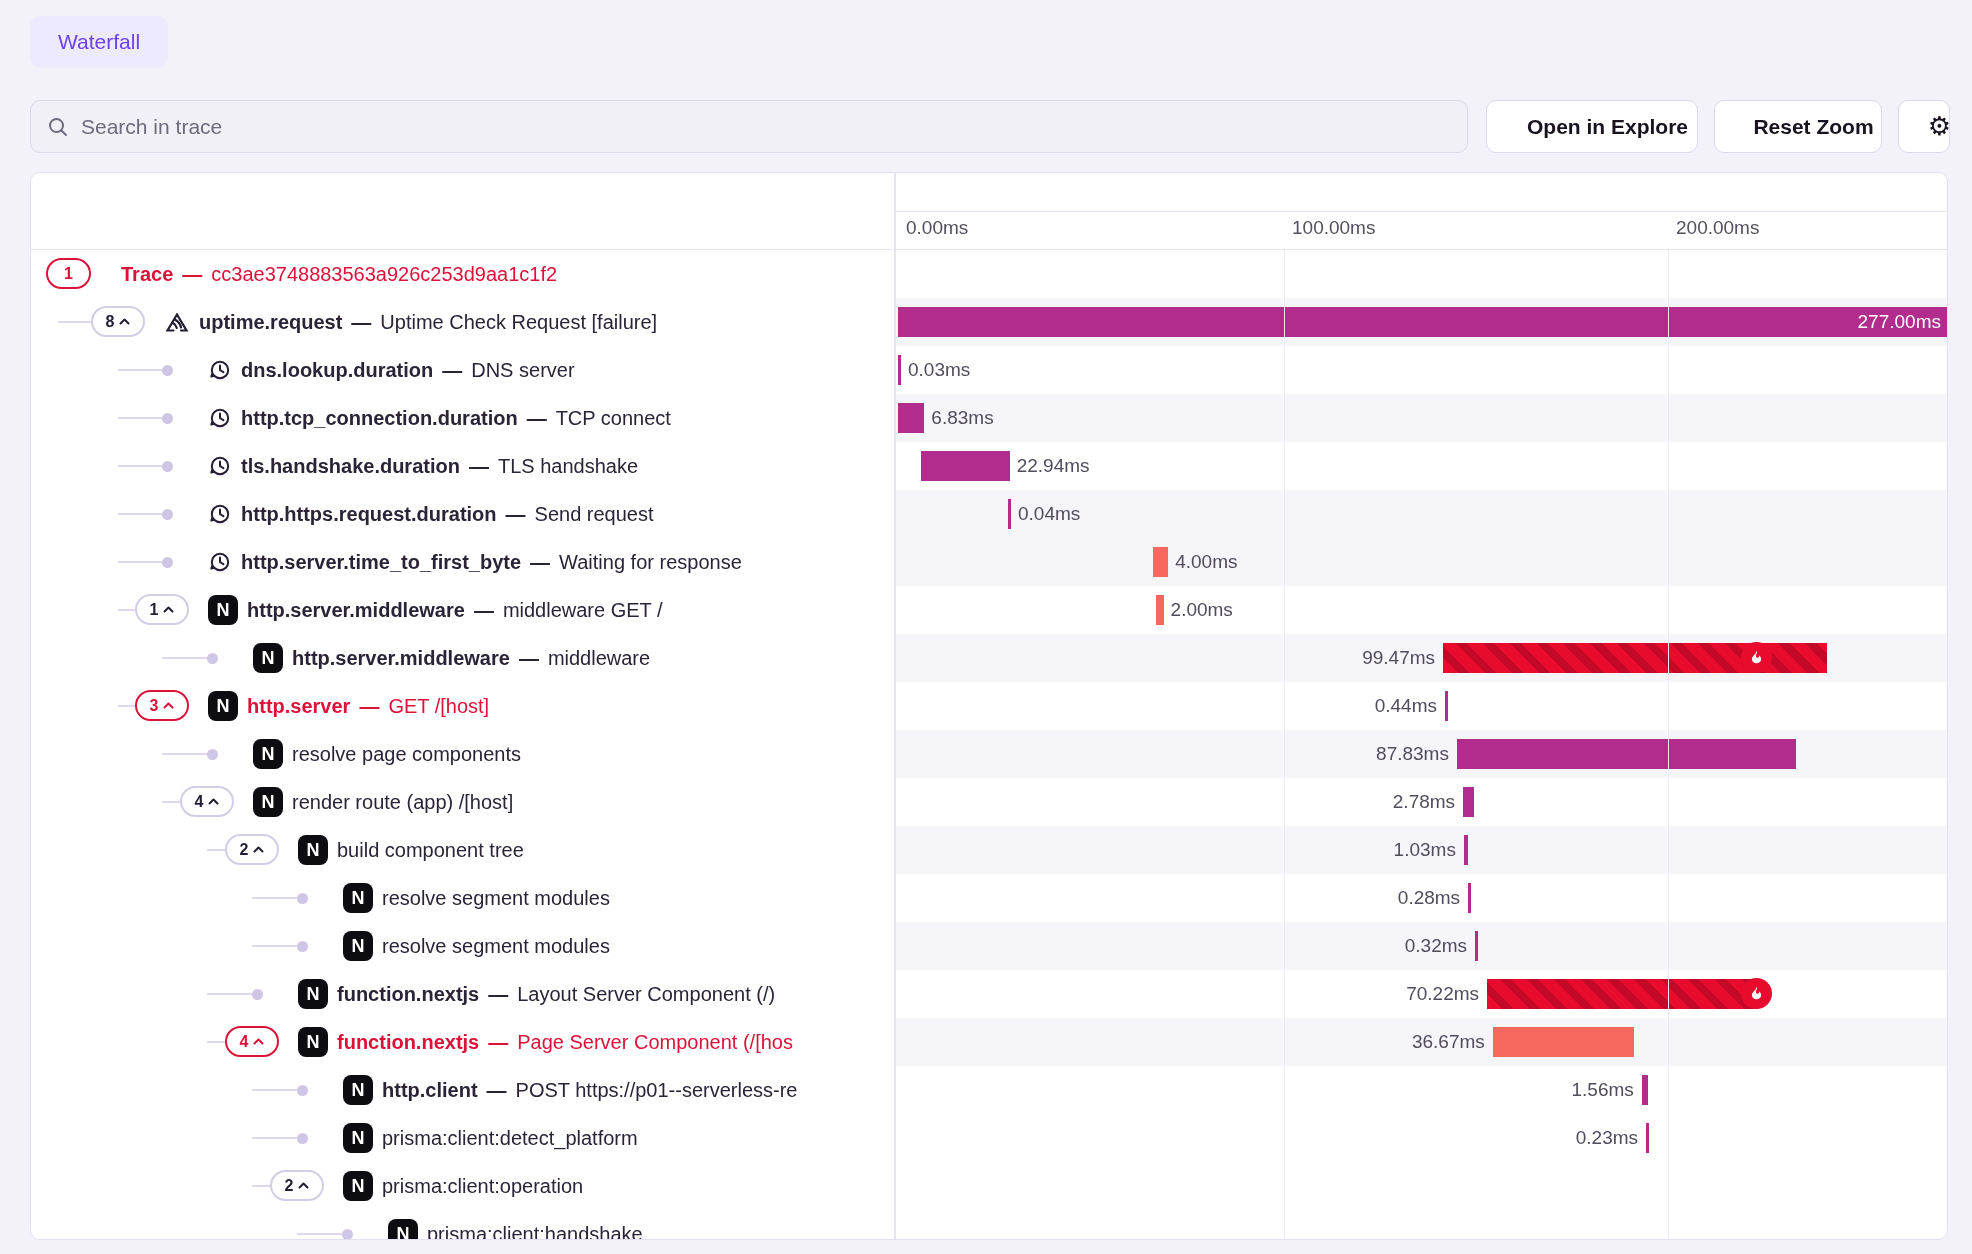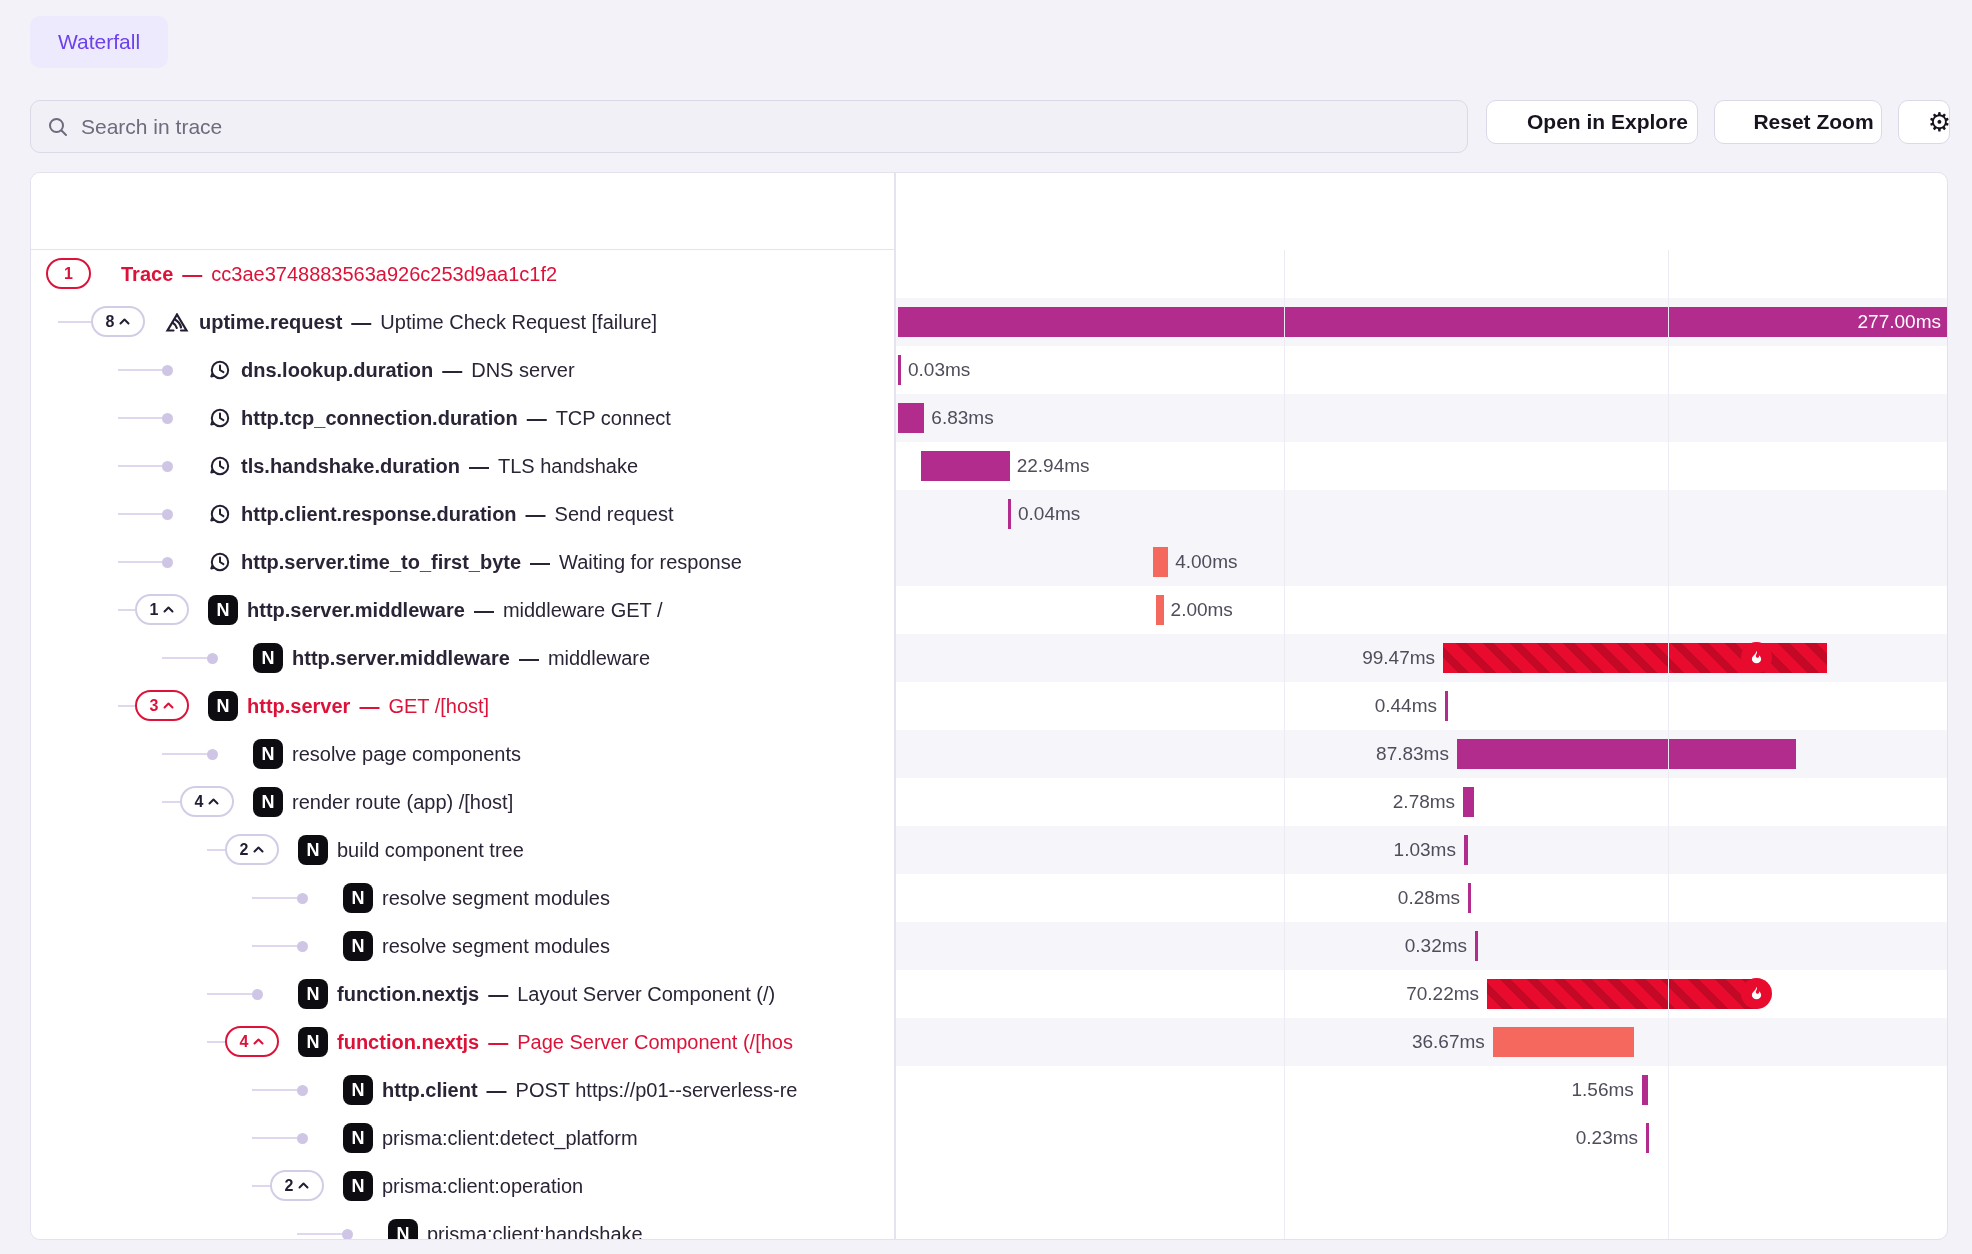--- a/index.html
+++ b/index.html
@@ -23,21 +23,21 @@
     position:absolute;left:0;top:0;width:1438px;height:53px;box-sizing:border-box;
     background:#f1f0f7;border:1.5px solid #dcd8e8;border-radius:10px;
     display:flex;align-items:center;padding:12px 16px;gap:10px;
   }
   .search input{
     border:none;background:transparent;outline:none;flex:1;
     font-family:"Liberation Sans", sans-serif;font-size:21px;color:#3a3545;
   }
   .search input::placeholder{color:#6f6a7c;}
   .btn{
-    position:absolute;top:0;height:44px;box-sizing:border-box;
+    position:absolute;top:0;height:53px;box-sizing:border-box;
     background:#ffffff;border:1.5px solid #dcd8e8;border-radius:10px;
     display:flex;align-items:center;justify-content:center;
     font-size:21px;font-weight:700;color:#18131f;cursor:pointer;padding-left:31px;
   }
   #btn-explore{left:1456px;width:212px;}
   #btn-reset{left:1684px;width:168px;}
   #btn-gear{left:1868px;width:52px;font-size:26px;font-weight:400;}
   
   .panel{
     position:absolute;left:30px;top:172px;width:1918px;height:1068px;
@@ -108,20 +108,26 @@
   <div class="btn" id="btn-reset">
     <span>Reset Zoom</span>
   </div>
   <div class="btn" id="btn-gear">
     <span>⚙</span>
   </div>
 </div>
 
 <div class="panel">
   <div class="tree-head"></div>
+  <div class="wf-head">
+    <div class="strip1"></div>
+    <span class="axis-lab" style="left:10px">0.00ms</span>
+    <span class="axis-lab" style="left:396px">100.00ms</span>
+    <span class="axis-lab" style="left:780px">200.00ms</span>
+  </div>
   <div id="tree-rows">
       <div class="trunk" style="left: 27px; top: 39px; height: 33px;"></div>
       <div class="trunk" style="left: 87px; top: 87px; height: 903px;"></div>
       <div class="trunk" style="left: 131px; top: 375px; height: 33px;"></div>
       <div class="trunk" style="left: 131px; top: 471px; height: 519px;"></div>
       <div class="trunk" style="left: 176px; top: 567px; height: 423px;"></div>
       <div class="trunk" style="left: 221px; top: 615px; height: 81px;"></div>
       <div class="trunk" style="left: 221px; top: 807px; height: 183px;"></div>
       <div class="trunk" style="left: 266px; top: 951px; height: 34px;"></div>
       <div class="t-row">
@@ -200,21 +206,21 @@
       </div>
       <div class="t-row">
         <div class="stub" style="left:87px;top:23px;width:44px"></div>
         <div class="bullet" style="left:131px"></div>
         <div class="lbl " style="left:177px">
           <svg class="svgicon" width="24" height="24" viewBox="0 0 24 24">
             <circle cx="12" cy="12" r="8.2" fill="none" stroke="#241d33" stroke-width="2"></circle>
             <path d="M12 7.5V12l3.4 2.2" fill="none" stroke="#241d33" stroke-width="2" stroke-linecap="round"></path>
             <path d="M4.2 15.5l-1 3 3-.6" fill="none" stroke="#241d33" stroke-width="1.8" stroke-linejoin="round"></path>
           </svg>
-          <span class="nm b">http.client.response.duration</span>
+          <span class="nm b">http.https.request.duration</span>
           <span class="dash">—</span>
           <span class="ds">Send request</span>
         </div>
       </div>
       <div class="t-row">
         <div class="stub" style="left:87px;top:23px;width:44px"></div>
         <div class="bullet" style="left:131px"></div>
         <div class="lbl " style="left:177px">
           <svg class="svgicon" width="24" height="24" viewBox="0 0 24 24">
             <circle cx="12" cy="12" r="8.2" fill="none" stroke="#241d33" stroke-width="2"></circle>

